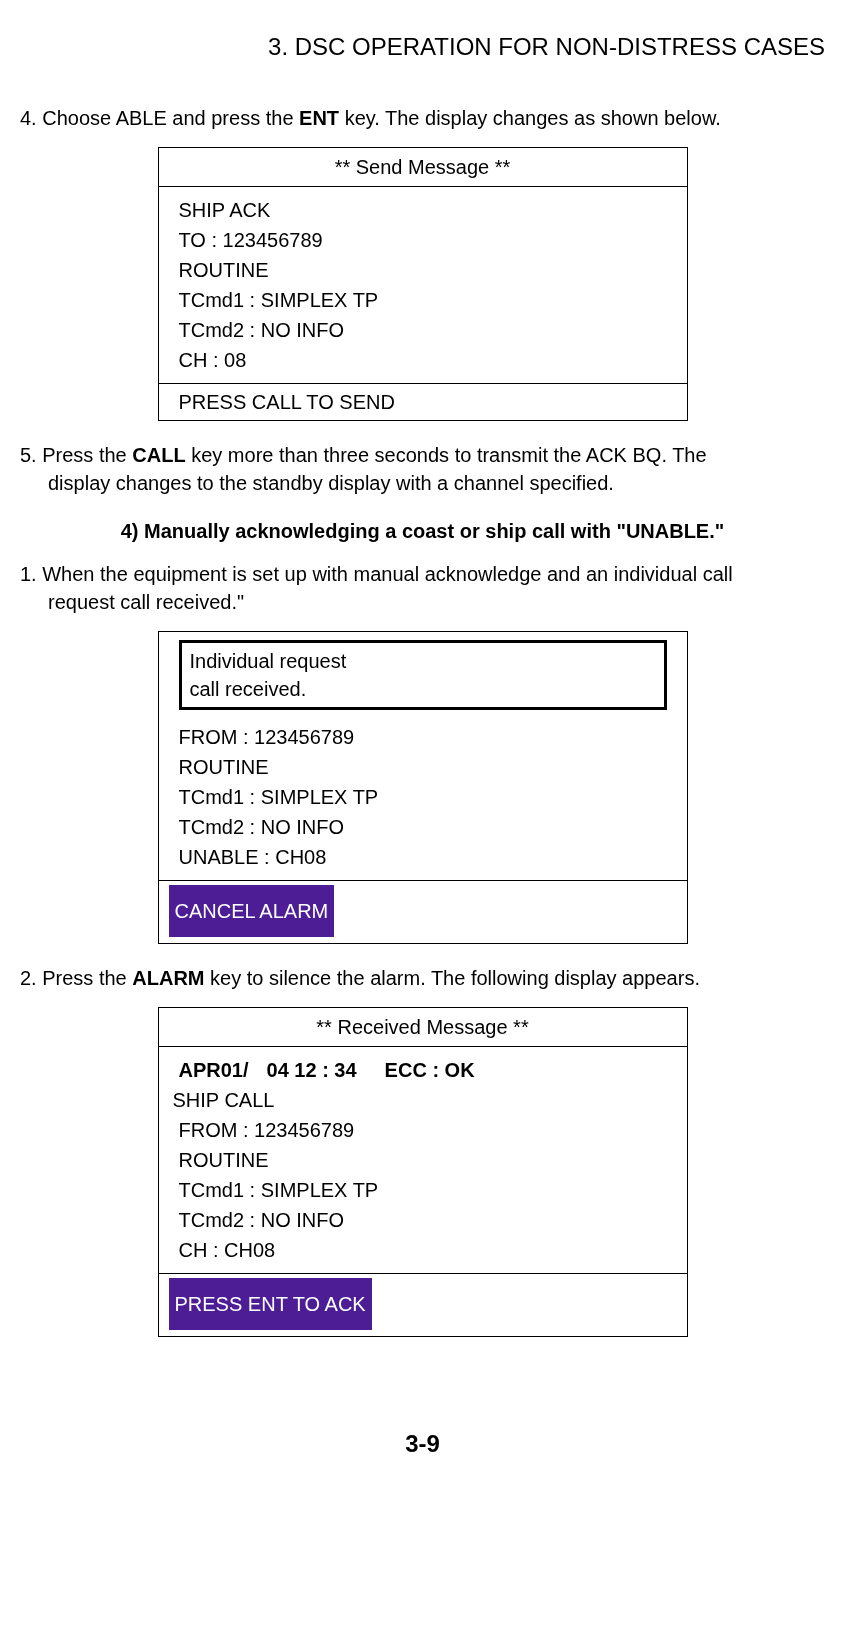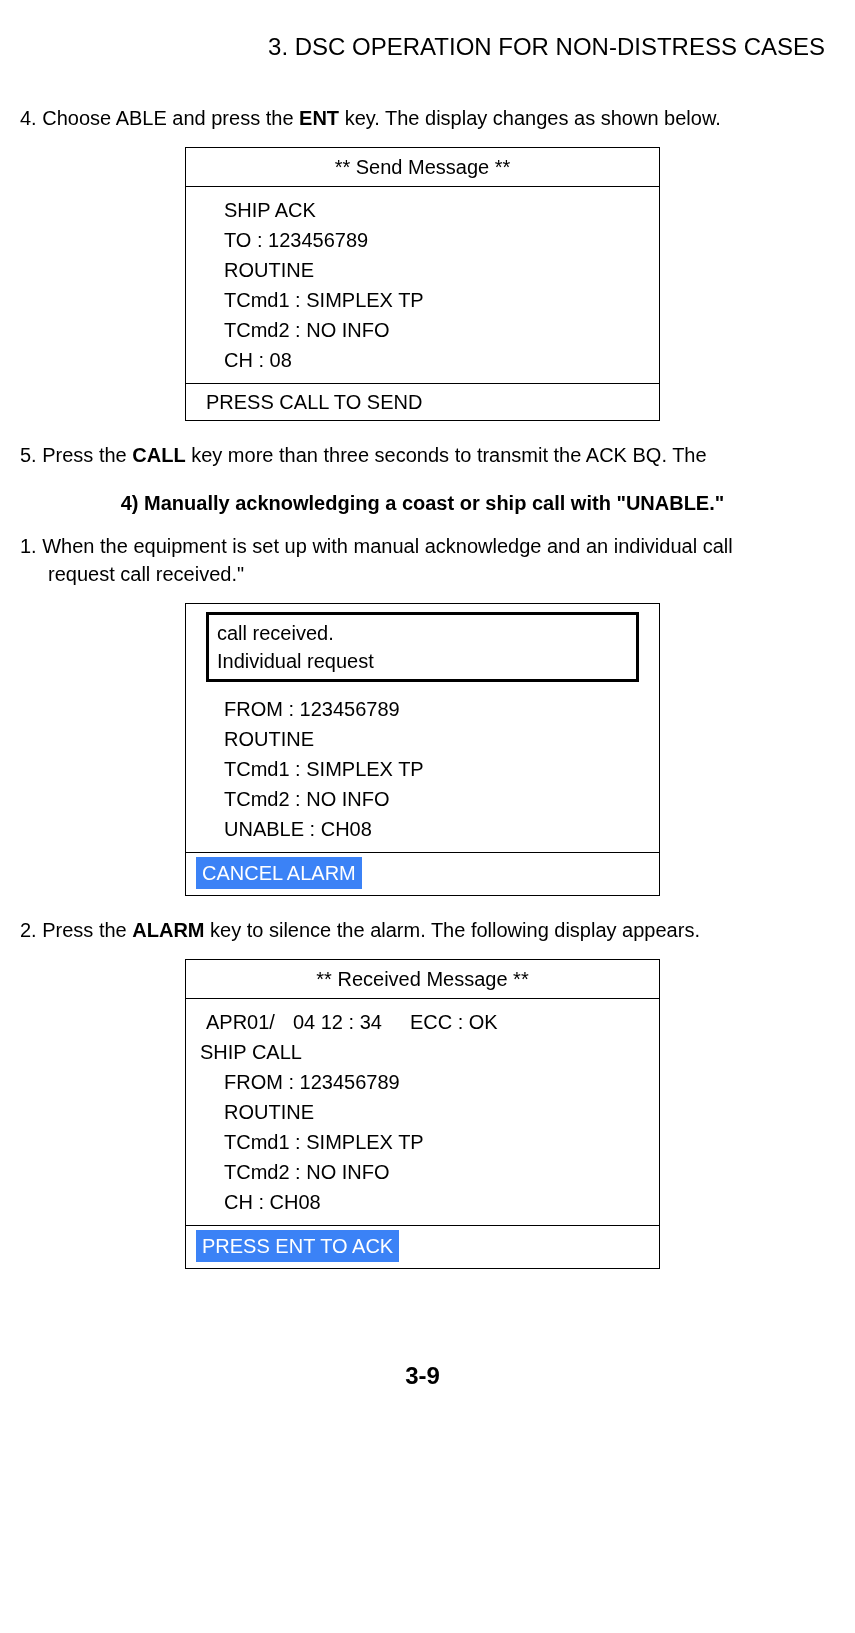--- a/index.html
+++ b/index.html
@@ -25,67 +25,67 @@
       margin-bottom: 15px;
     }
     .indent {
       margin-left: 28px;
     }
     .bold {
       font-weight: bold;
     }
     .display-box {
       border: 1.5px solid #000;
-      width: 475px;
+      width: 530px;
       margin: 12px auto 20px auto;
       font-size: 20px;
     }
     .display-header {
       border-bottom: 1.5px solid #000;
       padding: 5px 10px;
       text-align: center;
     }
     .display-body {
       border-bottom: 1.5px solid #000;
       padding: 8px 20px;
     }
     .display-line {
       padding: 1px 0;
-      margin-left: 18px;
     }
     .display-footer {
       padding: 4px 20px;
     }
     .section-heading {
       font-weight: bold;
       margin: 20px 0 15px 0;
       text-align: center;
     }
     .inverted-box {
       border: 3px solid #000;
       padding: 4px 8px;
       margin-bottom: 12px;
     }
     .black-label {
-      background: #3b82f6;
+      background: #4c1d95;
       color: #fff;
-      padding: 2px 6px;
+      padding: 12px 6px;
       display: inline-block;
     }
     .footer-label {
       padding: 4px 10px 6px 10px;
     }
     .page-num {
       text-align: center;
       font-weight: bold;
       font-size: 24px;
       margin-top: 90px;
     }
     .timestamp-line {
       padding: 1px 0;
+      font-weight: bold;
     }
     .gap-span {
       display: inline-block;
     }
   </style>
 </head>
 <body>
 
 <div class="header-text">3. DSC OPERATION FOR NON-DISTRESS CASES</div>
 
@@ -103,34 +103,35 @@
     <div class="display-line">TCmd2 : NO INFO</div>
     <div class="display-line">CH : 08</div>
   </div>
   <div class="display-footer">PRESS CALL TO SEND</div>
 </div>
 
 <div class="step">
   <div>
     <span>5. Press the </span><span class="bold">CALL</span><span> key more than three seconds to transmit the ACK BQ. The</span>
   </div>
+  <div class="indent">display changes to the standby display with a channel specified.</div>
 </div>
 
 <div class="section-heading">4) Manually acknowledging a coast or ship call with "UNABLE."</div>
 
 <div class="step">
   <div>1. When the equipment is set up with manual acknowledge and an individual call</div>
   <div class="indent">request call received."</div>
 </div>
 
 <div class="display-box">
   <div class="display-body">
     <div class="inverted-box">
+      <div>Individual request</div>
       <div>call received.</div>
-      <div>Individual request</div>
     </div>
     <div class="display-line">FROM : 123456789</div>
     <div class="display-line">ROUTINE</div>
     <div class="display-line">TCmd1 : SIMPLEX TP</div>
     <div class="display-line">TCmd2 : NO INFO</div>
     <div class="display-line">UNABLE : CH08</div>
   </div>
   <div class="footer-label">
     <span class="black-label">CANCEL ALARM</span>
   </div>

